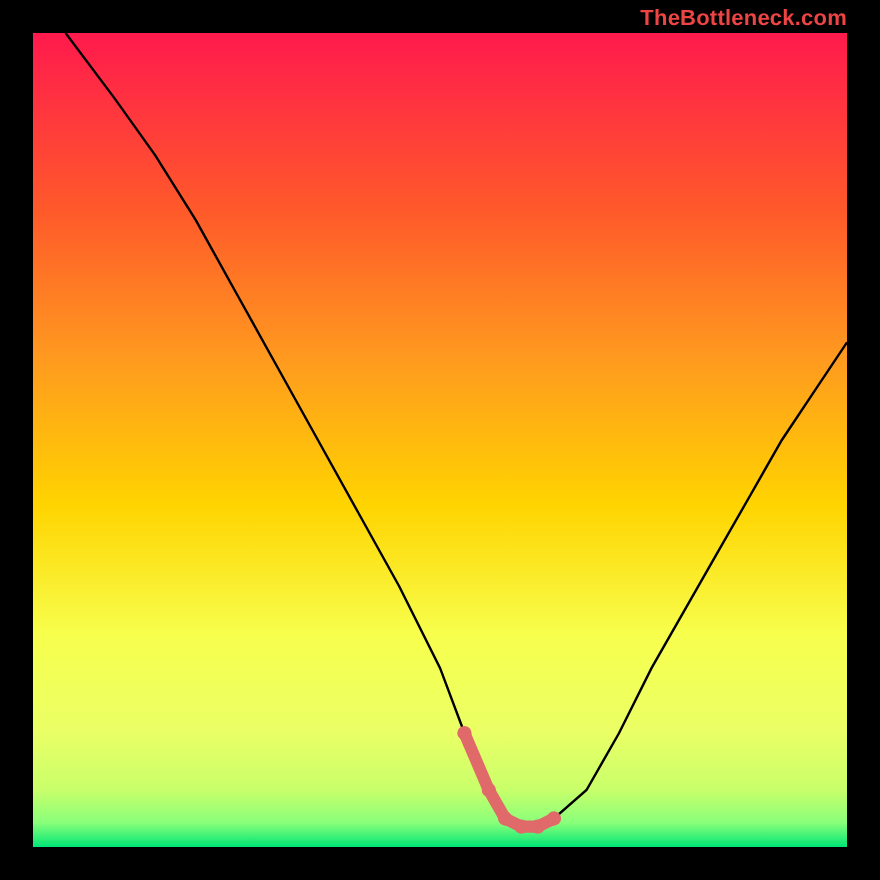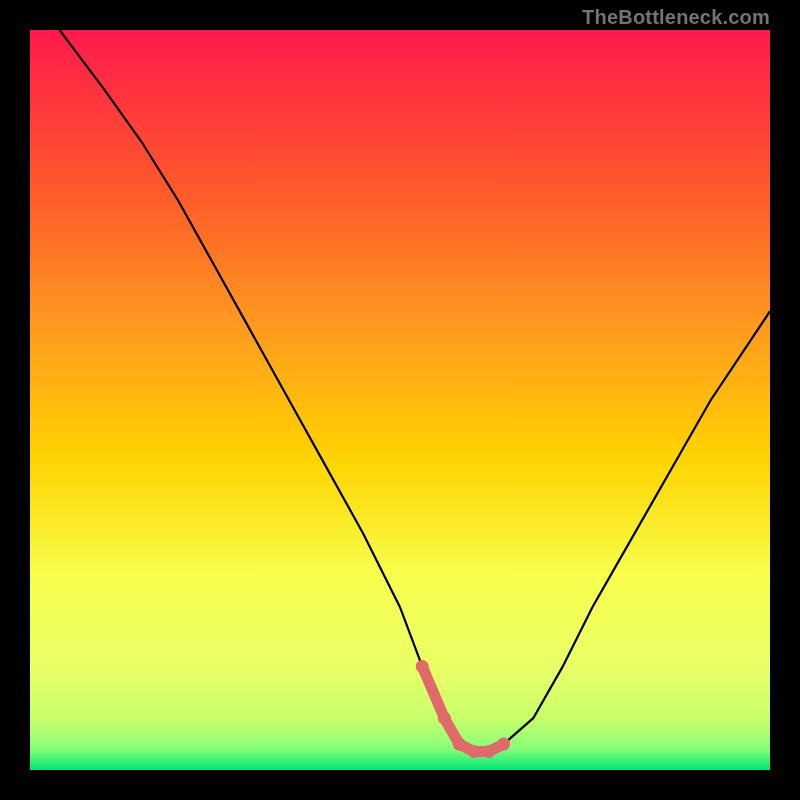--- a/index.html
+++ b/index.html
@@ -1,21 +1,21 @@
 <!DOCTYPE html>
 <html><head>
 <meta charset="utf-8">
 <style>
   * { margin: 0; padding: 0; box-sizing: border-box; }
   body { width: 800px; height: 800px; overflow: hidden; position: relative; font-family: Arial, sans-serif; }
   .chart-container { width: 800px; height: 800px; position: relative; background: #000; }
   .plot-area { position: absolute; left: 30px; top: 30px; width: 740px; height: 740px; }
   .gradient-bg { position: absolute; left: 0; top: 0; width: 100%; height: 100%; }
   .curve-layer { position: absolute; left: 0; top: 0; width: 100%; height: 100%; }
-  .watermark { position: absolute; top: 6px; right: 30px; color: #737373; font-size: 20px; font-weight: bold; letter-spacing: 0.2px; }
+  .watermark { position: absolute; top: 6px; right: 30px; color: #ef4444; font-size: 20px; font-weight: bold; letter-spacing: 0.2px; }
 </style>
 </head>
 <body>
 
 <div class="chart-container">
   <div class="watermark">TheBottleneck.com</div>
   <div class="plot-area">
     <svg class="gradient-bg" viewBox="0 0 740 740" preserveAspectRatio="none">
       <defs>
         <linearGradient id="bg-grad" x1="0" y1="0" x2="0" y2="1">

